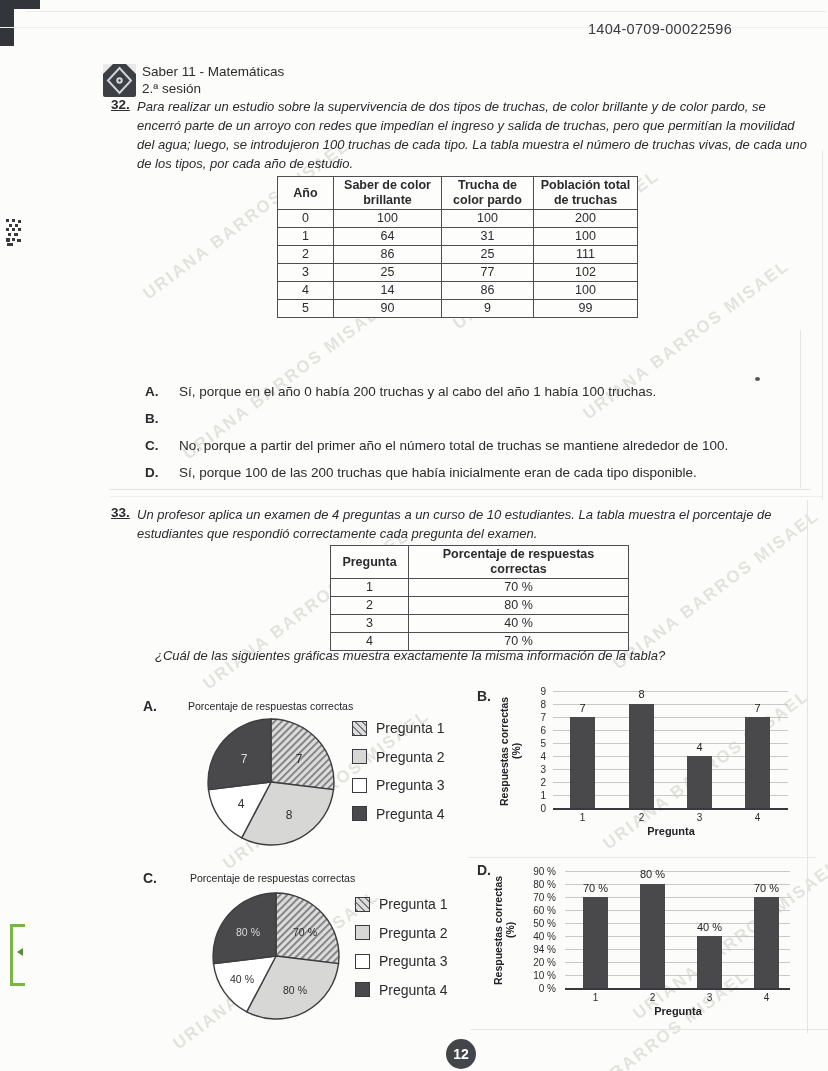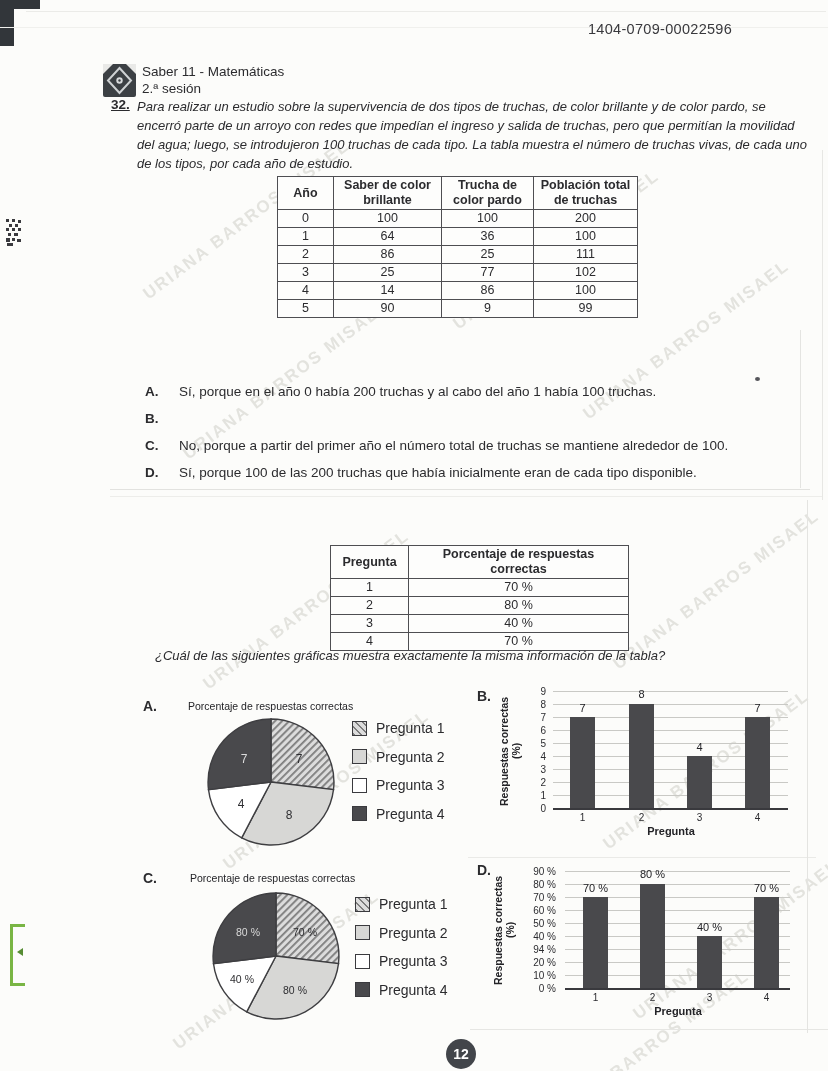--- a/index.html
+++ b/index.html
@@ -160,21 +160,21 @@
     </tr>
     <tr>
       <td>0</td>
       <td>100</td>
       <td>100</td>
       <td>200</td>
     </tr>
     <tr>
       <td>1</td>
       <td>64</td>
-      <td>36</td>
+      <td>31</td>
       <td>100</td>
     </tr>
     <tr>
       <td>2</td>
       <td>86</td>
       <td>25</td>
       <td>111</td>
     </tr>
     <tr>
       <td>3</td>
@@ -209,20 +209,24 @@
     <div class="opt">
       <span class="opt-letter">C.</span>
       <span class="opt-text">No, porque a partir del primer año el número total de truchas se mantiene alrededor de 100.</span>
     </div>
     <div class="opt">
       <span class="opt-letter">D.</span>
       <span class="opt-text">Sí, porque 100 de las 200 truchas que había inicialmente eran de cada tipo disponible.</span>
     </div>
   </div>
 
+  <div class="abs z qrow" style="left:111px;top:505px;width:700px">
+    <span class="qnum">33.</span>
+    <span class="ptext" style="width:674px">Un profesor aplica un examen de 4 preguntas a un curso de 10 estudiantes. La tabla muestra el porcentaje de estudiantes que respondió correctamente cada pregunta del examen.</span>
+  </div>
 
   <table class="abs z dtab" style="left:330px;top:545px">
     <colgroup>
         <col style="width:78px">
         <col style="width:220px">
       </colgroup>
     <tbody>
         <tr>
       <th>Pregunta</th>
       <th>Porcentaje de respuestas correctas</th>

